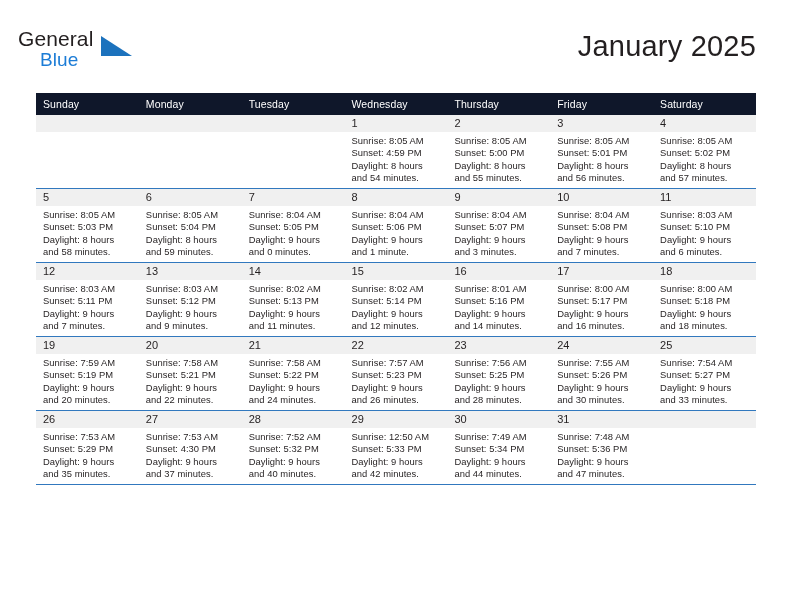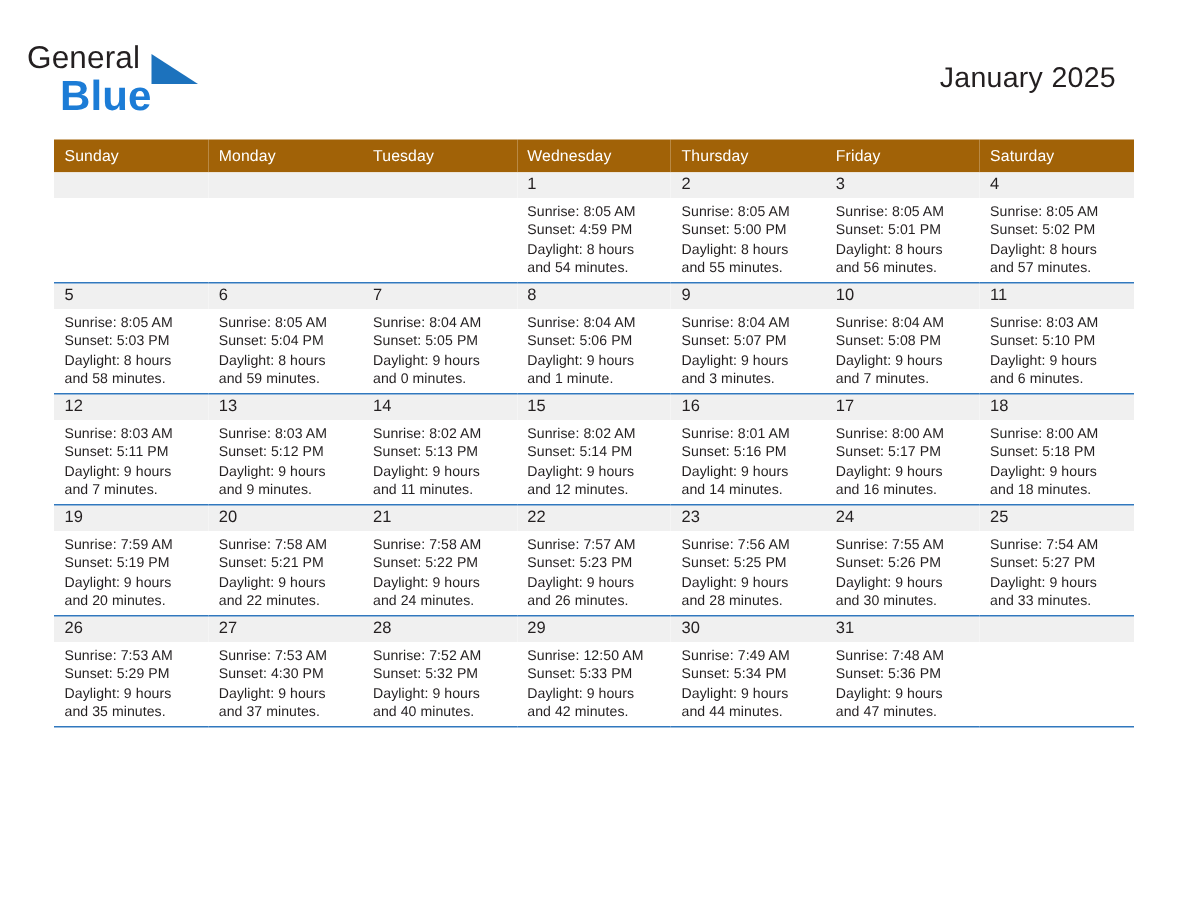--- a/index.html
+++ b/index.html
@@ -33,49 +33,48 @@
   .brand-general {
     font-size: 21px;
     color: #231f20;
     letter-spacing: 0.1px;
     line-height: 1;
     position: absolute;
     left: 0;
     top: 0;
   }
   .brand-blue {
-    font-size: 28px;
+    font-size: 19px;
     color: #1c7cd6;
     letter-spacing: 0.1px;
     line-height: 1;
     position: absolute;
     left: 22px;
     top: 22px;
-    font-weight: bold;
   }
   .brand-triangle {
     position: absolute;
     left: 83px;
     top: 8px;
     width: 0;
     height: 0;
     border-left: 31px solid #1c72bd;
     border-top: 20px solid transparent;
   }
 
   .title-block {
     text-align: right;
     padding-top: 2px;
   }
   .cal-title {
-    font-size: 19px;
+    font-size: 29px;
     font-weight: normal;
     color: #231f20;
     line-height: 1.15;
-    margin: 12px;
+    margin: 0;
     letter-spacing: 0.2px;
   }
   .cal-subtitle {
     font-size: 13.5px;
     color: #231f20;
     margin-top: 7px;
     letter-spacing: 0.1px;
   }
 
   
@@ -83,21 +82,21 @@
     padding: 0 36px;
     box-sizing: border-box;
     margin-top: 13px;
   }
   table.calendar {
     width: 720px;
     border-collapse: collapse;
     table-layout: fixed;
   }
   table.calendar th {
-    background: #a16207;
+    background: #0f172a;
     color: #ffffff;
     font-size: 10.5px;
     font-weight: normal;
     text-align: left;
     padding: 5px 0 5px 7px;
     height: 11px;
     letter-spacing: 0.1px;
   }
   table.calendar td {
     vertical-align: top;

